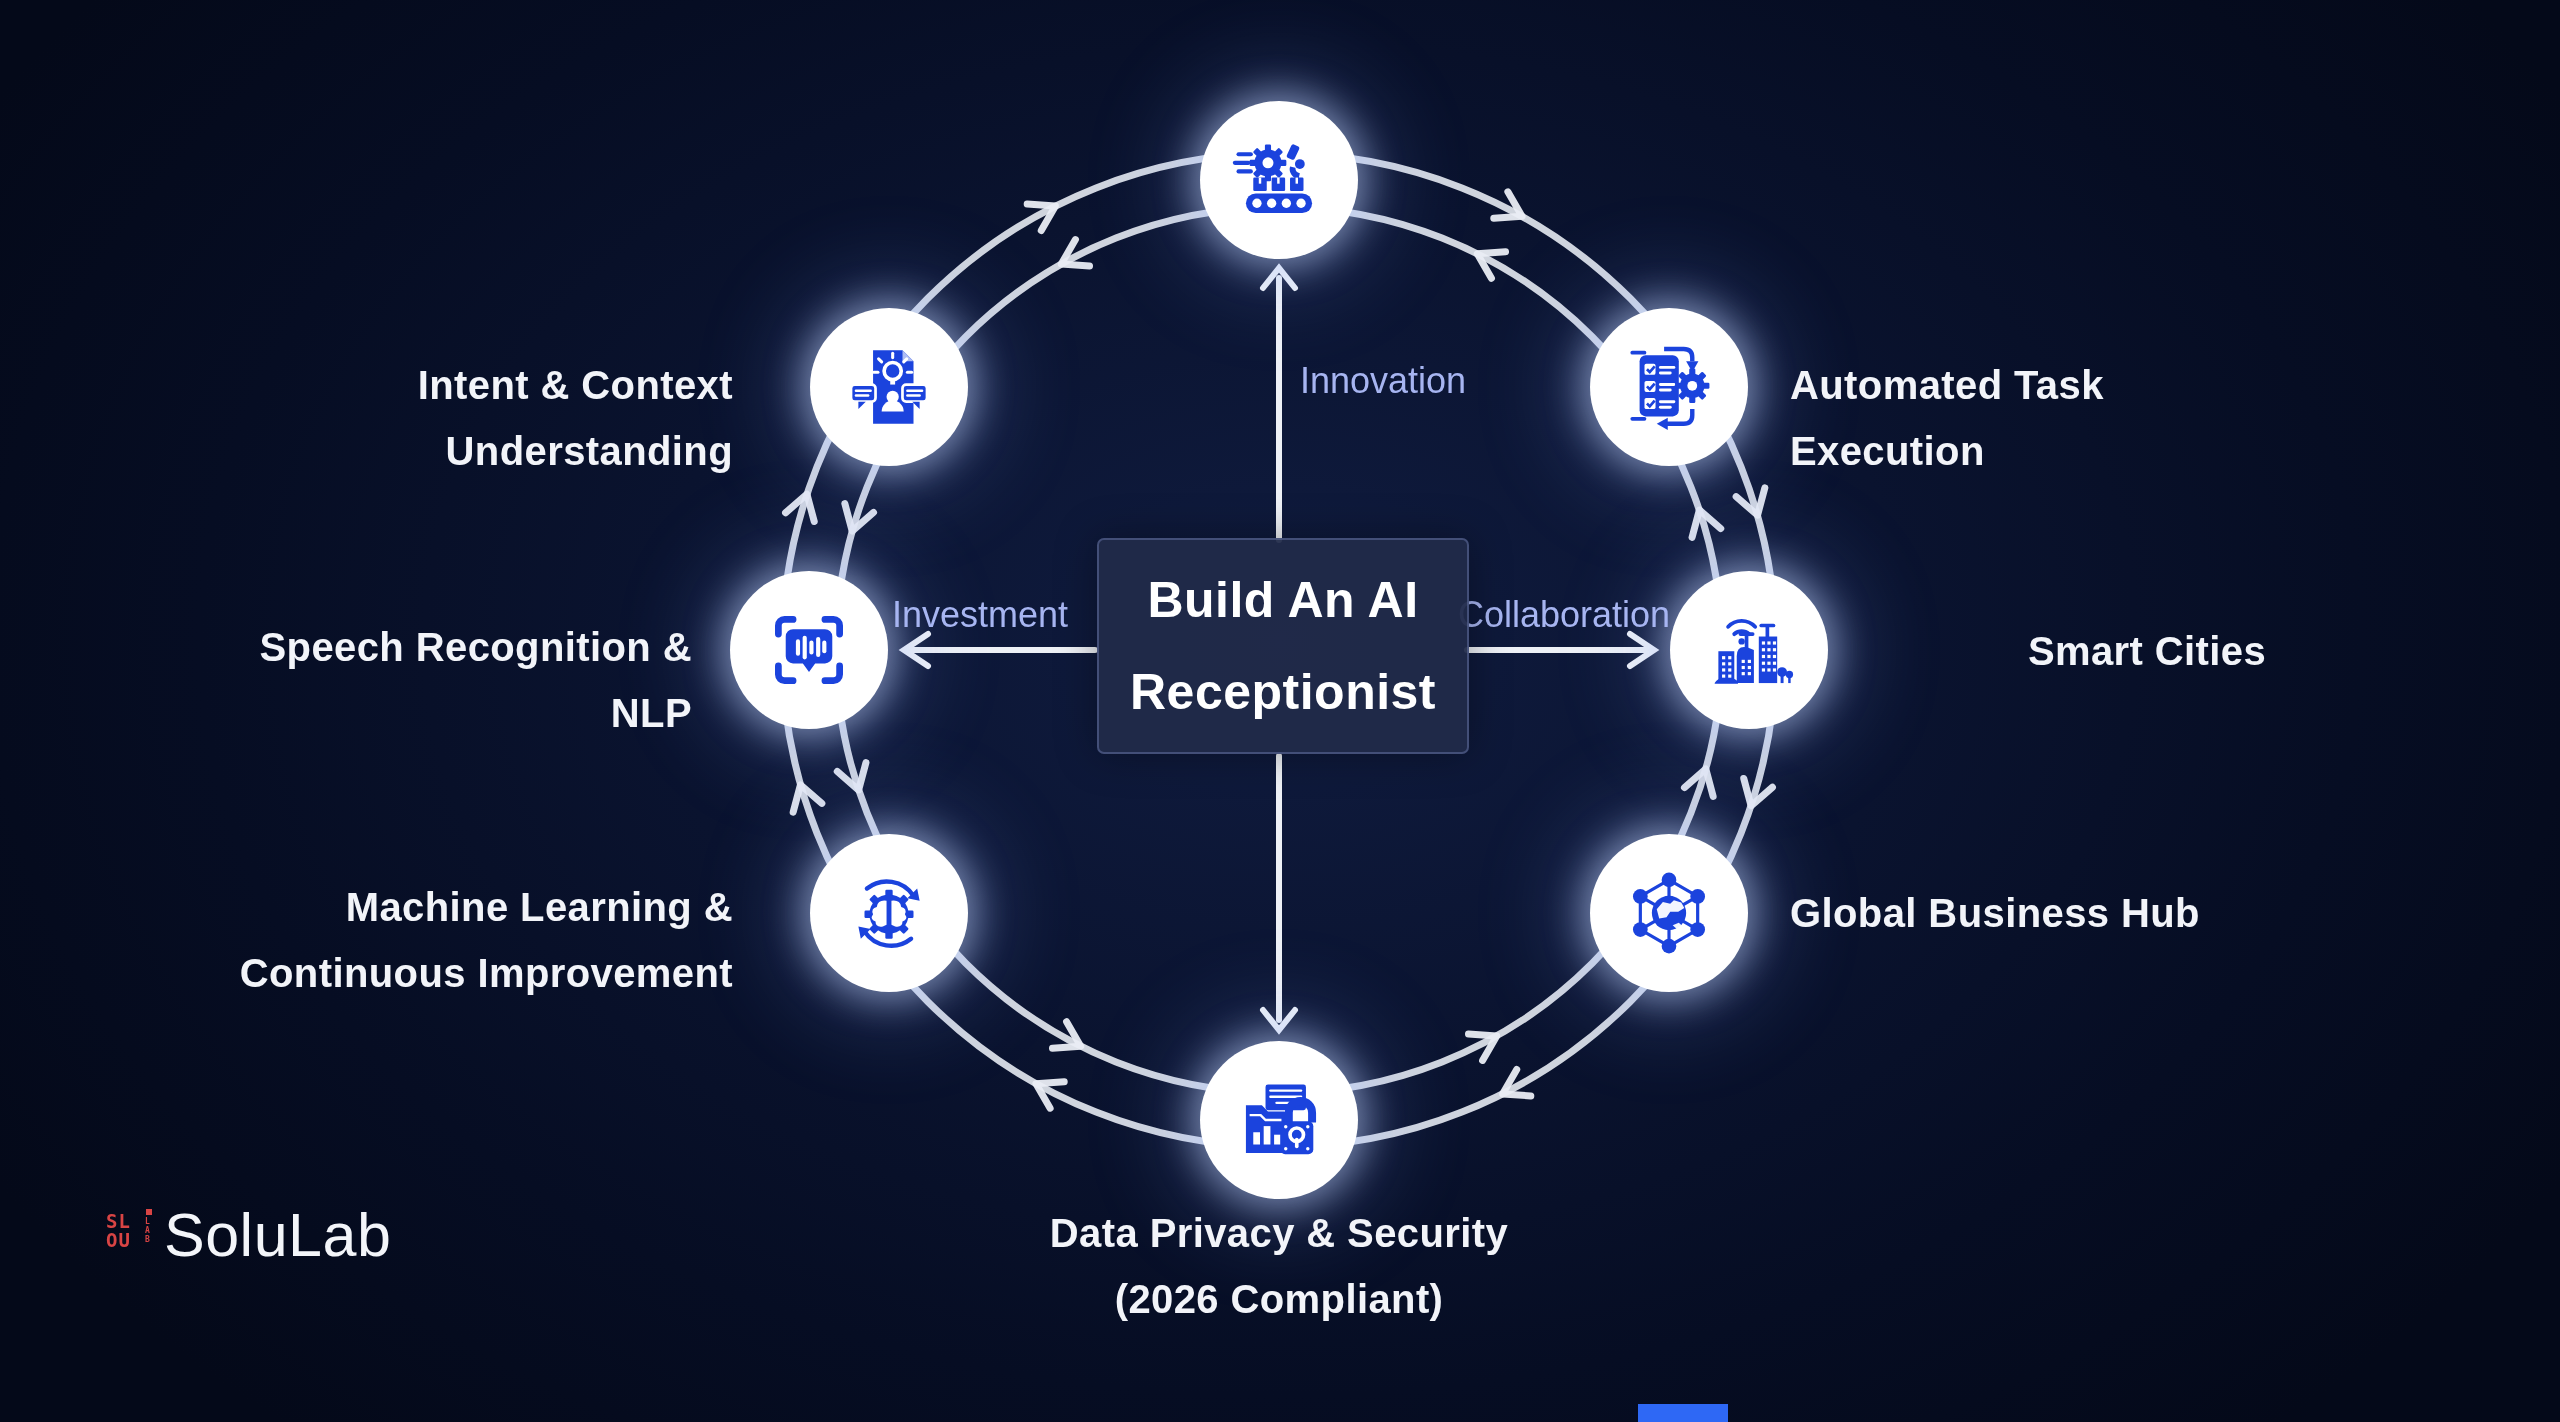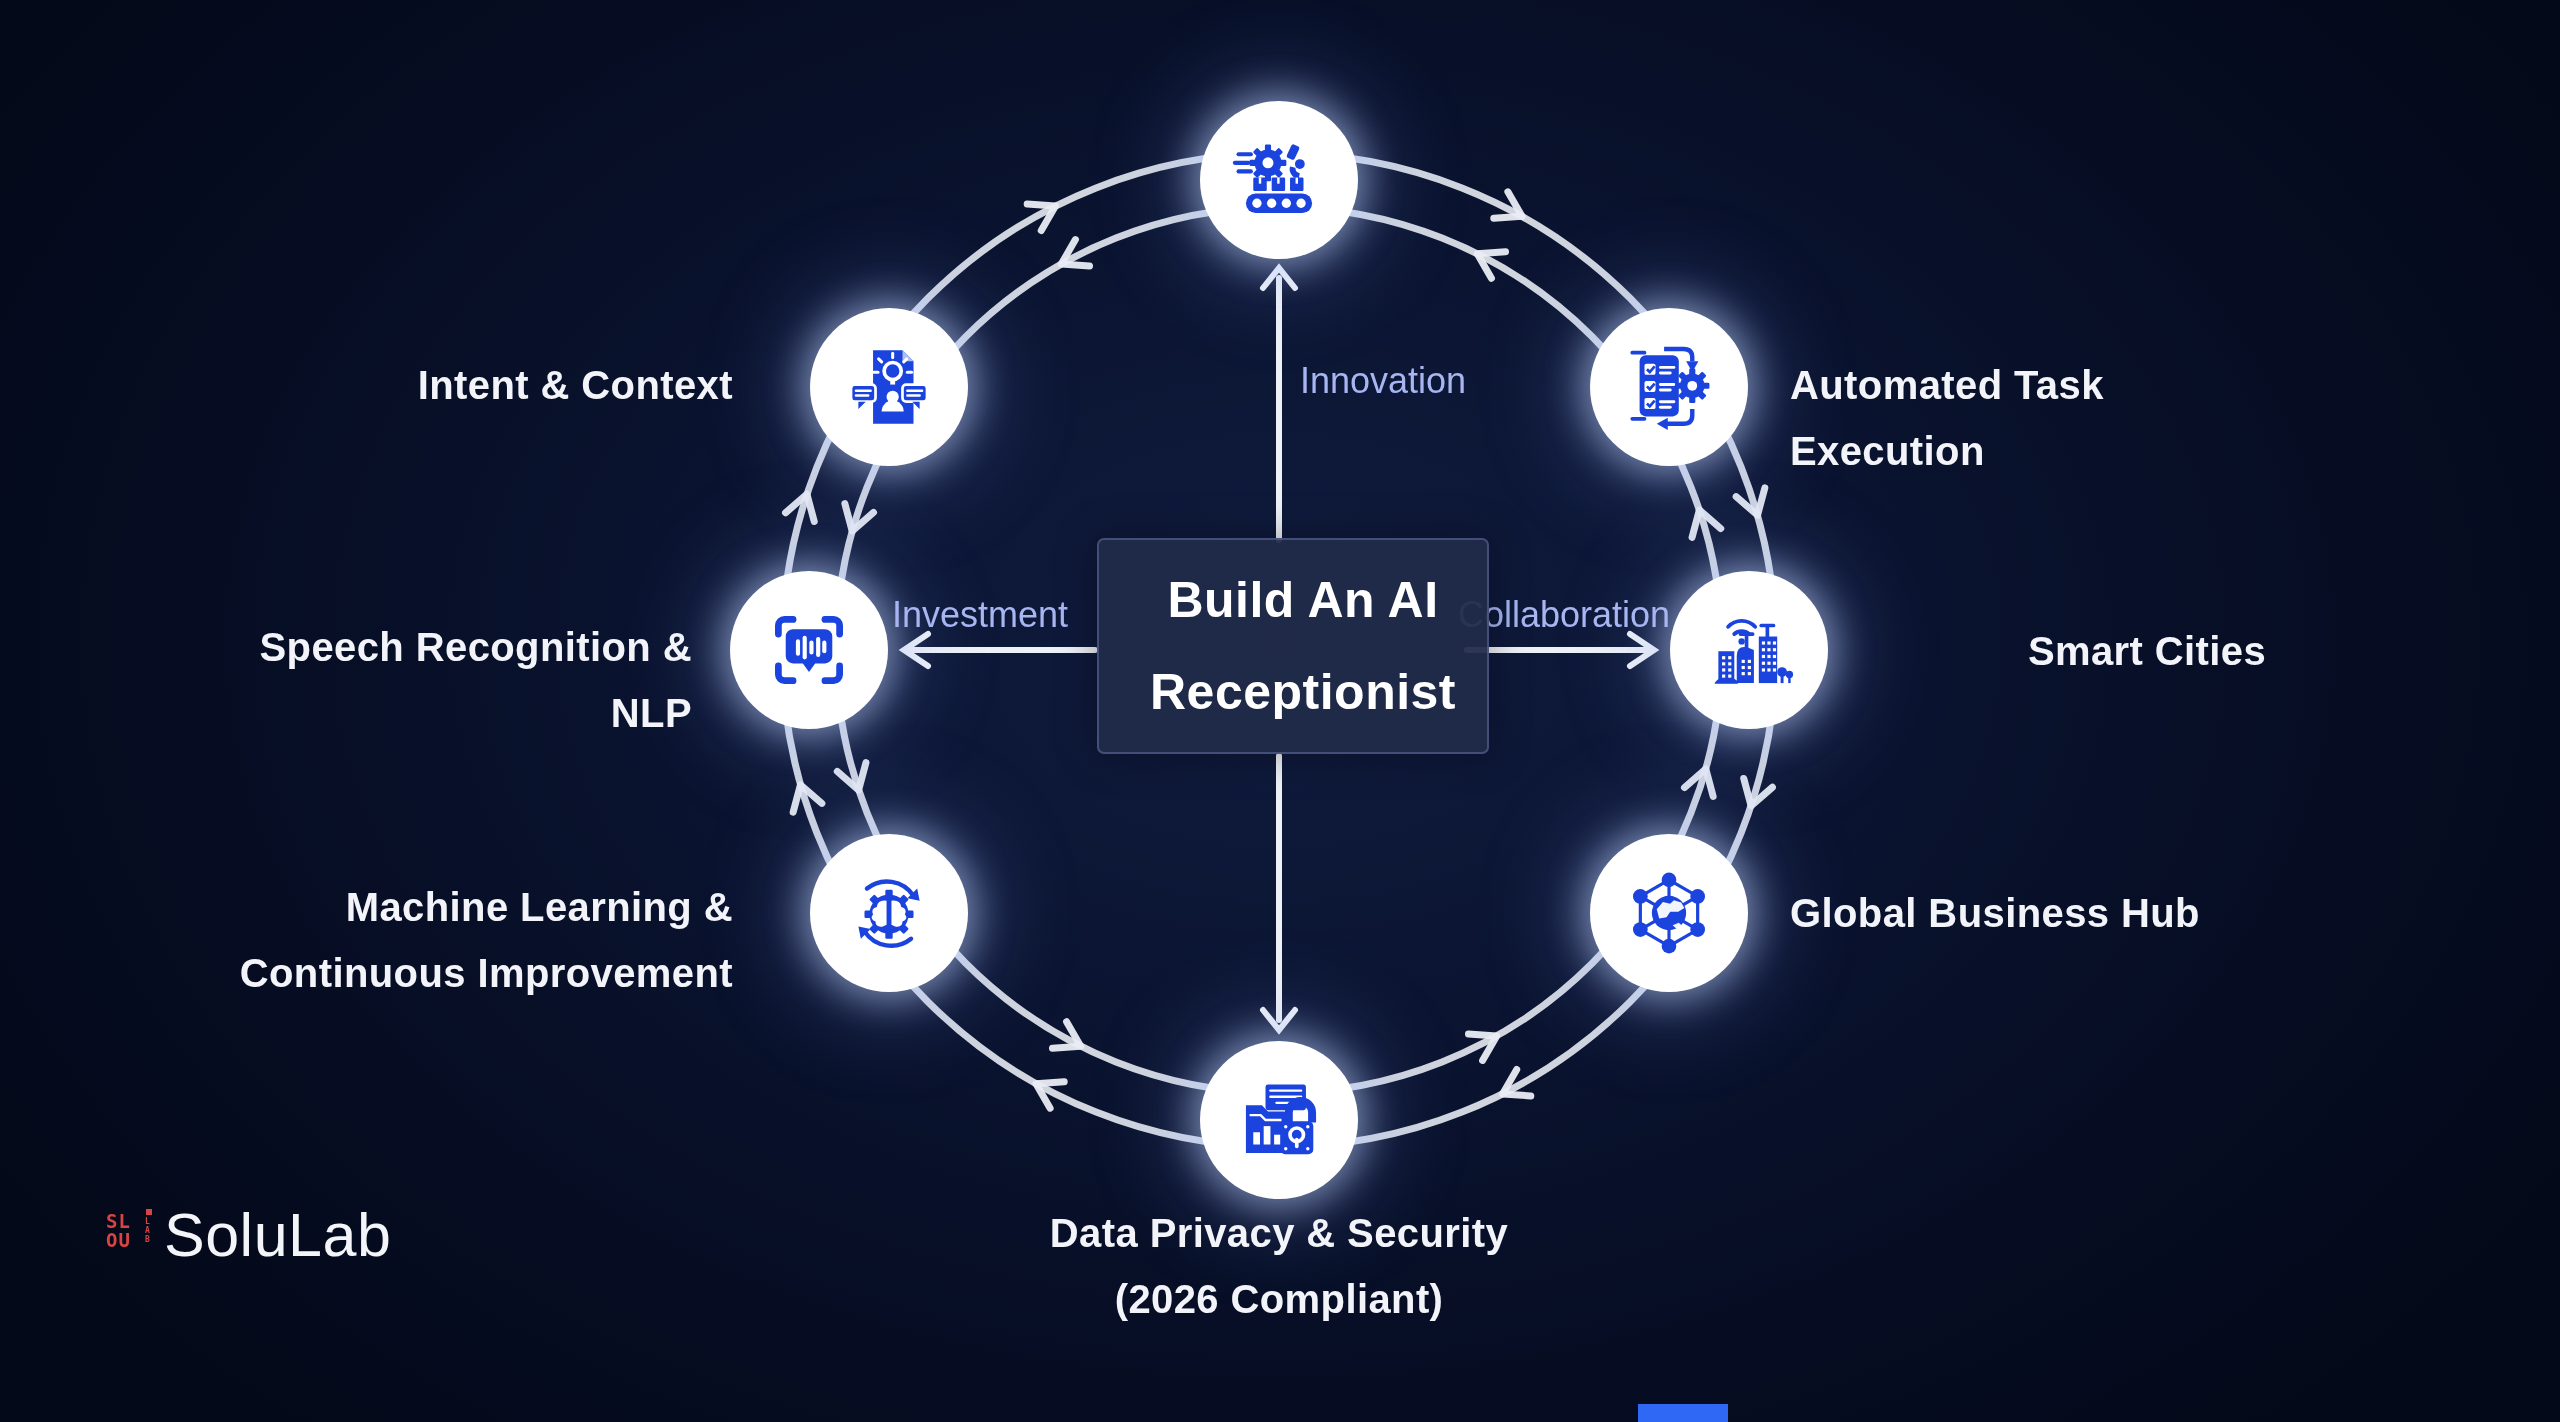--- a/index.html
+++ b/index.html
@@ -21,21 +21,20 @@
   .node-icon svg{width:98px;height:98px;display:block;}
   .node-label{
     position:absolute;z-index:4;color:#f2f4f9;font-weight:700;font-size:40px;line-height:66px;
     letter-spacing:.4px;white-space:nowrap;
   }
   .center-box{
     position:absolute;left:1097px;top:538px;width:368px;height:212px;z-index:5;
     background:rgba(33,43,73,.94);border:2px solid rgba(96,112,160,.55);border-radius:7px;
     display:flex;flex-direction:column;justify-content:center;text-align:center;
     box-shadow:0 0 40px rgba(0,0,0,.35);
-    padding-left:20px;
   }
   .center-box .line{font-size:50px;font-weight:700;color:#ffffff;line-height:92px;letter-spacing:.5px;}
   .arrow-label{position:absolute;z-index:5;color:#a7b5f1;font-weight:400;font-size:36px;white-space:nowrap;}
   #label-innovation{left:1300px;top:360px;}
   #label-investment{left:892px;top:594px;width:220px;}
   #label-collaboration{left:1446px;top:594px;width:236px;text-align:center;}
   .logo{position:absolute;left:106px;top:1200px;display:flex;align-items:center;gap:14px;z-index:6;}
   .logo-mark{position:relative;width:44px;height:46px;color:#d84444;}
   .logo-mark .row{font-family:"DejaVu Sans Mono",monospace;font-weight:700;font-size:19px;line-height:19px;letter-spacing:1px;}
   .logo-mark .side{position:absolute;right:-1px;top:5px;font-family:"DejaVu Sans Mono",monospace;font-weight:700;font-size:8px;line-height:8px;writing-mode:vertical-rl;text-orientation:upright;letter-spacing:0;}
@@ -405,14 +404,15 @@
       <g stroke="#fff" stroke-width="2" stroke-linecap="round">
               <line x1="55" y1="43" x2="67" y2="43"></line>
               <line x1="55" y1="47" x2="65" y2="47"></line>
             </g>
     </g>
   </svg>
       </span>
     </div>
     <div class="node-label" style="left: 233px; top: 352px; width: 500px; text-align: right;">
       <div>Intent &amp; Context</div>
+      <div>Understanding</div>
     </div>
   </div>
 
 </body></html>

